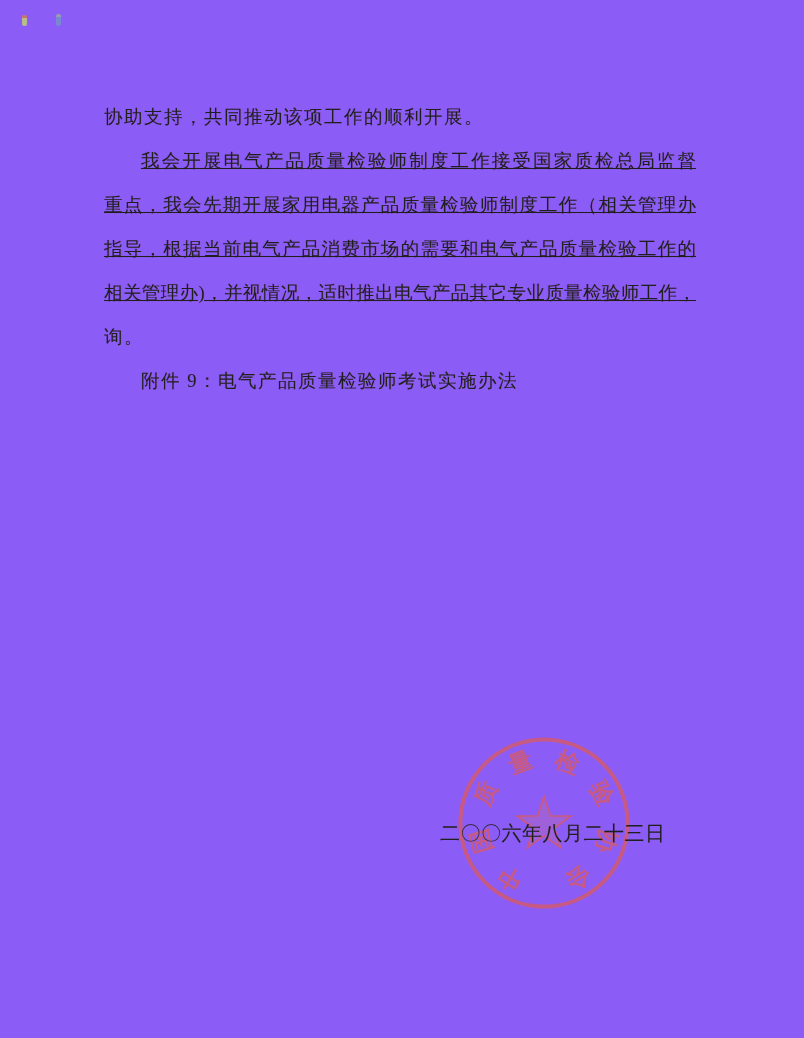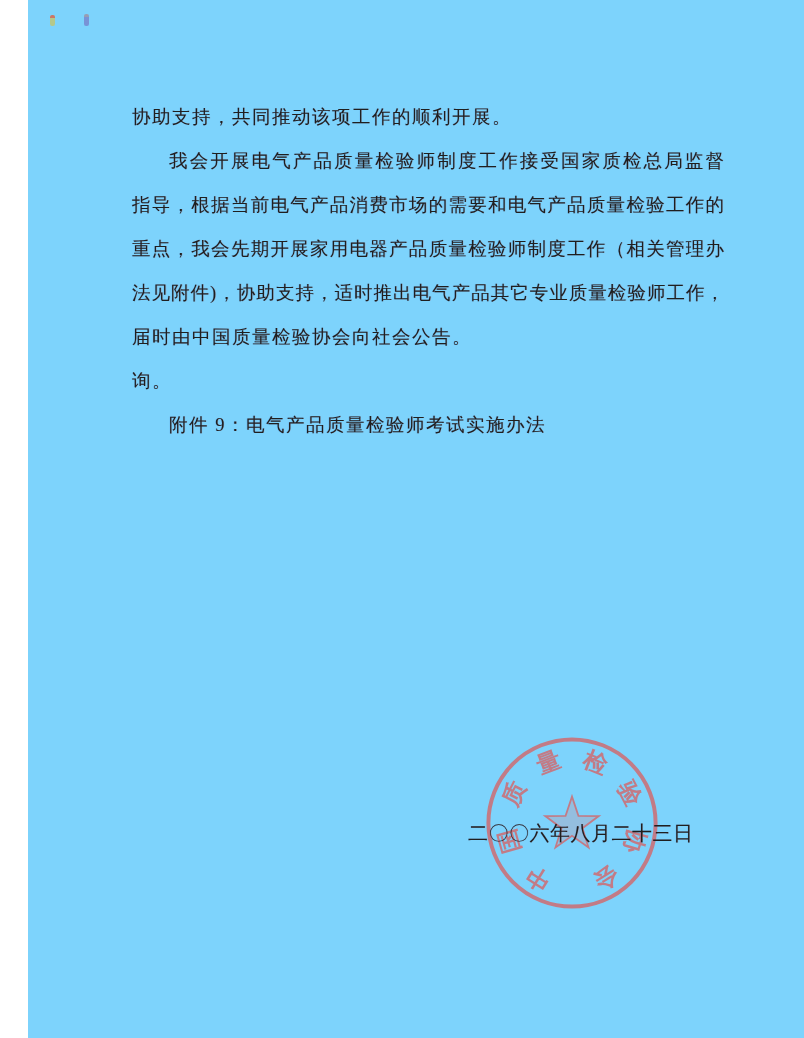--- a/index.html
+++ b/index.html
@@ -6,42 +6,42 @@
   body {
     width: 804px; height: 1038px;
     background: #ffffff;
     position: relative;
     overflow: hidden;
     font-family: "Liberation Serif", "DejaVu Serif", serif;
     color: #1f1f1f;
   }
   .page {
     position: absolute; inset: 0;
-    background: #7dd3fc;
-    margin-left: 28px;
+    background: #8b5cf6;
   }
   
   .doc {
     position: absolute;
     left: 104px; top: 95px;
     width: 592px;
     font-size: 18.5px;
     line-height: 44px;
     z-index: 2;
     text-shadow: 0.6px 0.3px 0 rgba(190,60,60,0.22), -0.6px -0.3px 0 rgba(60,90,190,0.18);
   }
   .line {
     letter-spacing: 1.5px;
     white-space: normal;
     text-align: left;
   }
   .line.fill {
     letter-spacing: 0;
     text-align: justify;
     text-align-last: justify;
+    text-decoration: underline;
   }
   .line.indent { text-indent: 2em; }
   .line.cc { margin-top: 57px; }
   .url {
     text-decoration: underline;
     text-underline-offset: 4px;
     color: inherit;
     letter-spacing: 0.5px;
   }
   
@@ -80,24 +80,23 @@
 <body>
 
 <div class="page">
 
   <div class="speck speck-1"></div>
   <div class="speck speck-2"></div>
 
   <div class="doc">
     <div class="line">协助支持，共同推动该项工作的顺利开展。</div>
     <div class="line fill indent">我会开展电气产品质量检验师制度工作接受国家质检总局监督</div>
+    <div class="line fill">重点，我会先期开展家用电器产品质量检验师制度工作（相关管理办</div>
     <div class="line fill">指导，根据当前电气产品消费市场的需要和电气产品质量检验工作的</div>
-    <div class="line fill">重点，我会先期开展家用电器产品质量检验师制度工作（相关管理办</div>
-    <div class="line fill">法见附件)，协助支持，适时推出电气产品其它专业质量检验师工作，</div>
-    <div class="line">届时由中国质量检验协会向社会公告。</div>
+    <div class="line fill">相关管理办)，并视情况，适时推出电气产品其它专业质量检验师工作，</div>
 
     <div class="line">询。</div>
 
     <div class="line indent">附件 9：电气产品质量检验师考试实施办法</div>
 
   </div>
 
   <svg class="seal" viewBox="0 0 200 200" aria-hidden="true">
     <circle cx="100" cy="100" r="95" fill="none" stroke-width="4.5" stroke="#dd5a5a"></circle>
     <path d="M100,70 L107.3,91.9 L130.4,92.1 L111.9,105.9 L118.8,127.9 L100,114.5 L81.2,127.9 L88.1,105.9 L69.6,92.1 L92.7,91.9 Z" fill="rgba(230,115,115,0.30)" stroke-width="2" stroke="#dd5a5a"></path>

